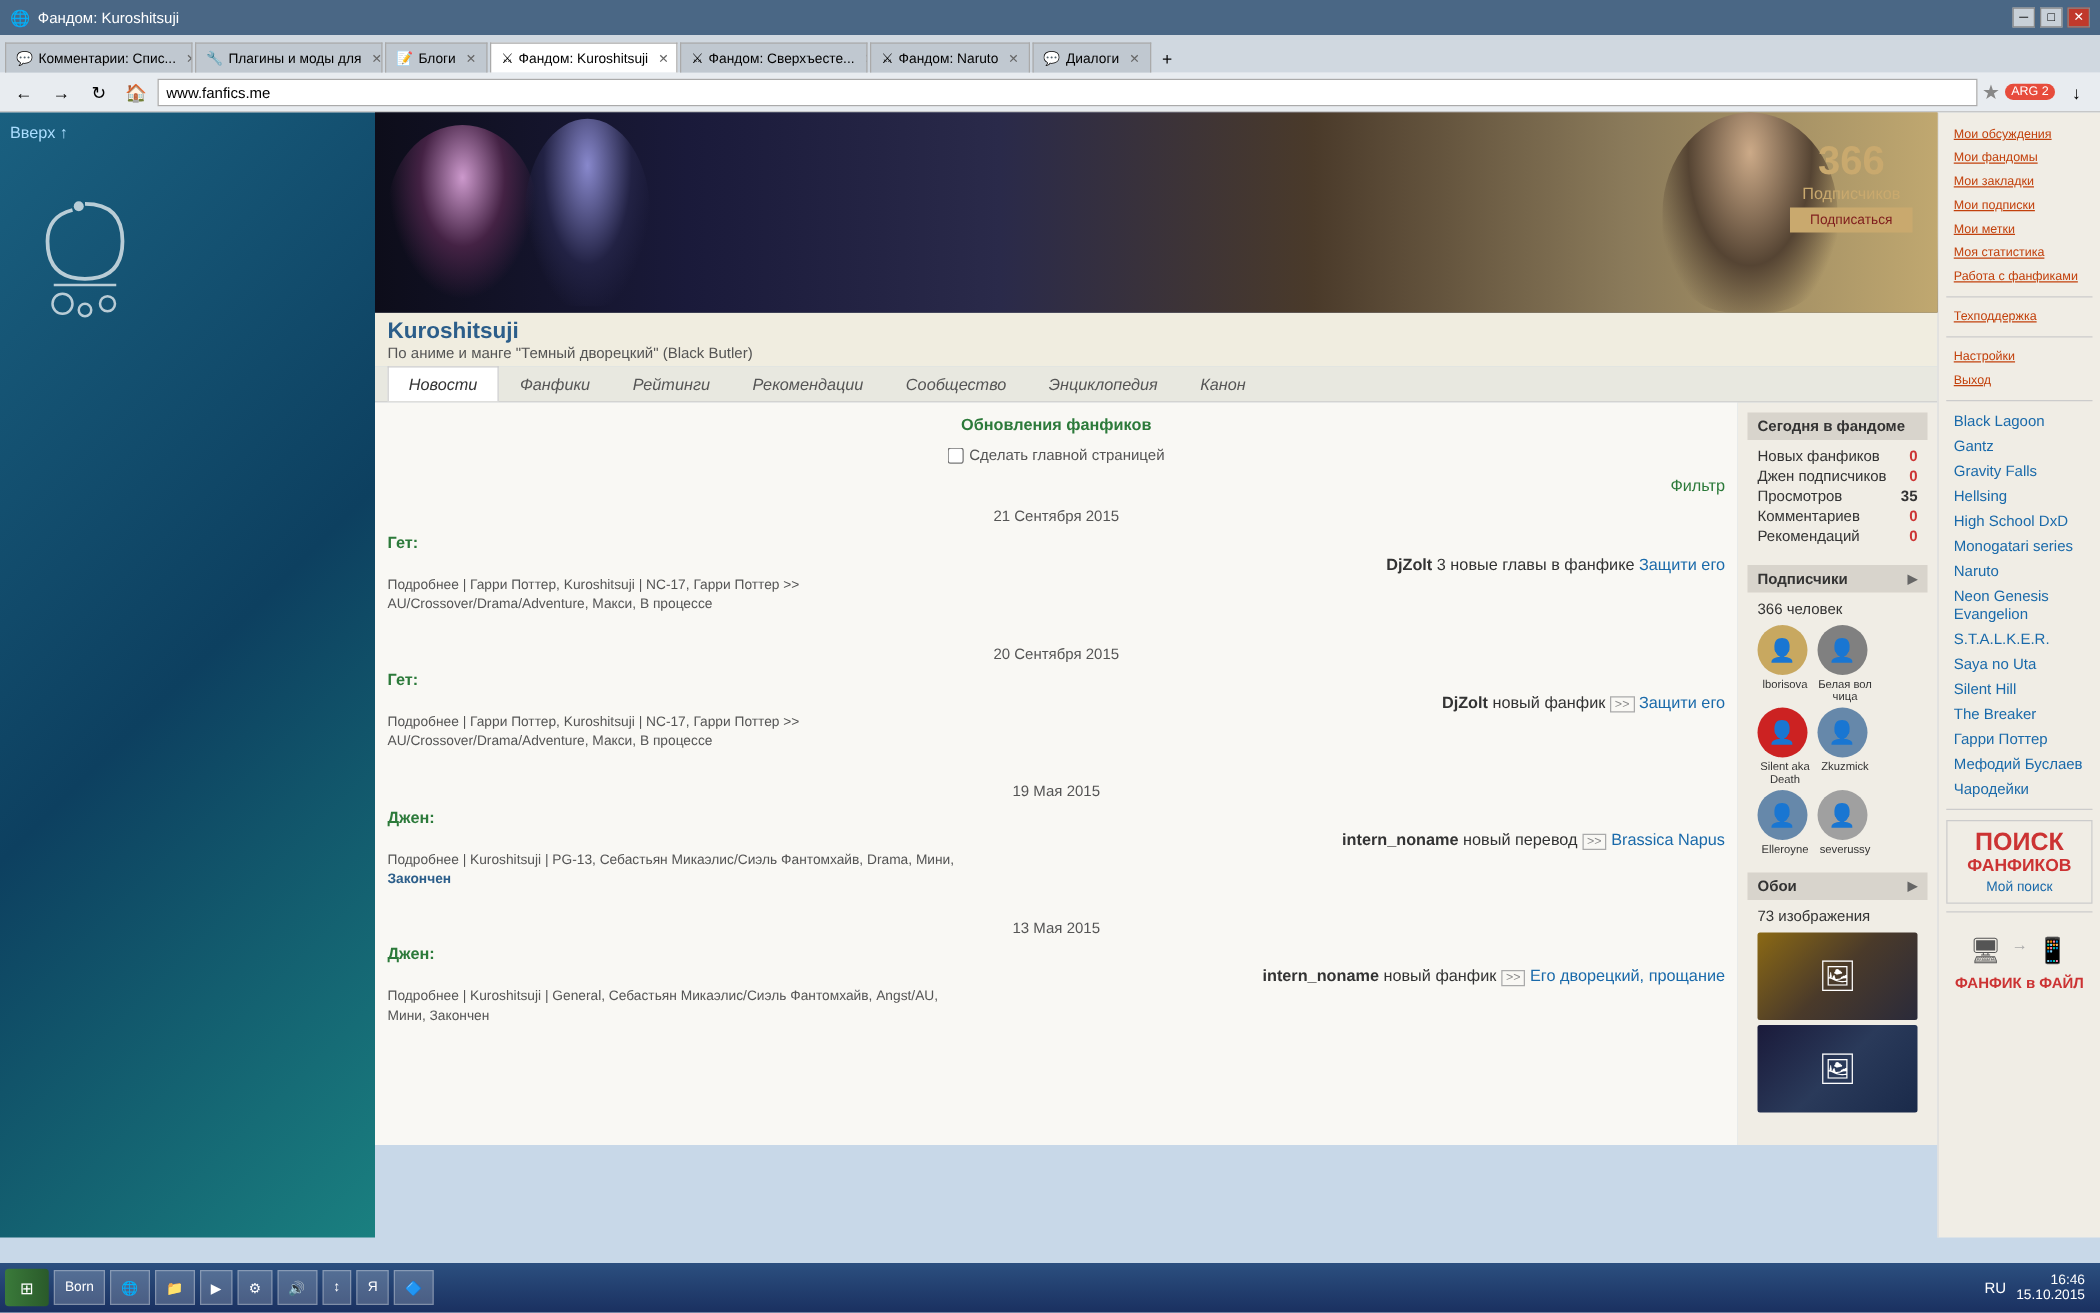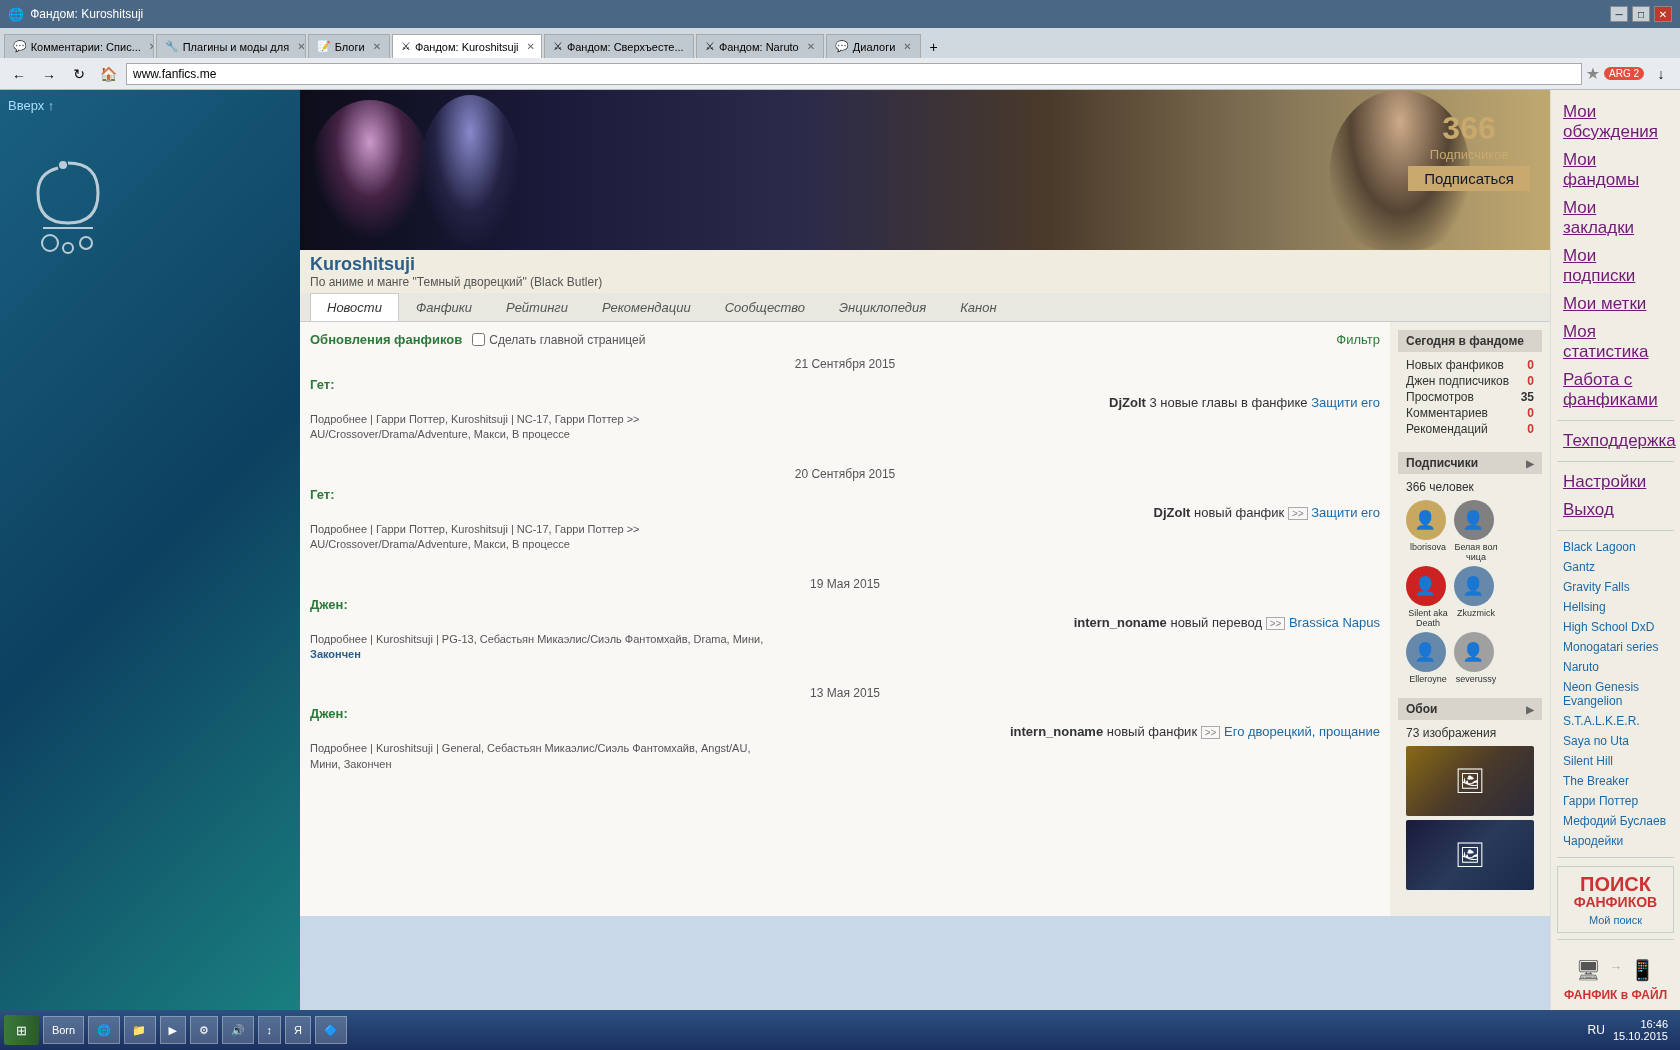--- a/index.html
+++ b/index.html
@@ -37,38 +37,38 @@
 
     
     .main-area { flex: 1; display: flex; flex-direction: column; }
 
     
     .hero-banner { width: 100%; height: 160px; background: linear-gradient(to right, #1a1a2e, #16213e, #3a3a5c, #8b7355, #c9a96e); position: relative; display: flex; align-items: flex-end; }
     .hero-overlay { position: absolute; inset: 0; background: linear-gradient(to bottom, transparent 60%, rgba(0,0,0,0.5) 100%); }
     .subscriber-box { position: absolute; right: 20px; top: 20px; text-align: center; }
     .sub-count { font-size: 32px; color: #c9a96e; font-weight: bold; }
     .sub-label { color: #c9a96e; font-size: 13px; }
-    .sub-btn { background: #c9a96e; color: #0f172a; border: none; padding: 4px 16px; cursor: pointer; font-size: 15px; margin-top: 4px; display: block; width: 100%; text-align: right; }
+    .sub-btn { background: #c9a96e; color: #7f1d1d; border: none; padding: 4px 16px; cursor: pointer; font-size: 11px; margin-top: 4px; display: block; width: 100%; text-align: right; }
     .fandom-title-bar { background: #f0ede0; padding: 4px 10px; }
     .fandom-name { font-size: 18px; color: #2c5e8a; font-weight: bold; }
     .fandom-desc { font-size: 12px; color: #555; }
 
     
     .content-tabs { background: #e8e8e0; display: flex; border-bottom: 1px solid #ccc; padding: 0 10px; }
     .content-tab { padding: 6px 16px; font-size: 13px; cursor: pointer; border: 1px solid transparent; border-bottom: none; font-style: italic; }
     .content-tab.active { background: white; border-color: #ccc; color: #333; }
     .content-tab.inactive { color: #555; }
 
     
     .content-body { display: flex; gap: 0; }
     .main-col { flex: 1; padding: 10px; background: #f9f8f4; }
     .right-col { width: 160px; min-width: 160px; background: #f0ede5; padding: 8px; }
 
     
-    .updates-header { display: flex; align-items: center; gap: 10px; margin-bottom: 4px; }
+    .updates-header { display: flex; align-items: center; gap: 10px; margin-bottom: 4px; flex-direction: column; }
     .updates-title { color: #2c7a3a; font-size: 13px; font-weight: bold; }
     .make-main-label { font-size: 12px; color: #555; display: flex; align-items: center; gap: 4px; }
     .filter-btn { margin-left: auto; color: #2c7a3a; font-size: 13px; cursor: pointer; }
     .date-heading { text-align: center; color: #555; font-size: 12px; margin: 10px 0 6px; }
     .update-item { margin-bottom: 16px; padding-bottom: 8px; }
     .update-genre { color: #2c7a3a; font-size: 13px; font-weight: bold; margin-bottom: 3px; }
     .update-title-line { font-size: 13px; color: #333; margin-bottom: 2px; text-align: right; }
     .update-title-link { color: #1a6aaa; text-decoration: none; }
     .update-author { color: #333; font-weight: bold; }
     .update-meta { font-size: 11px; color: #555; line-height: 1.4; }
@@ -85,21 +85,21 @@
     .subscriber-count { font-size: 12px; color: #333; margin-bottom: 6px; }
     .avatars-grid { display: flex; flex-wrap: wrap; gap: 4px; }
     .avatar-item { text-align: center; width: 44px; }
     .avatar-img { width: 40px; height: 40px; border-radius: 50%; background: #888; display: flex; align-items: center; justify-content: center; overflow: hidden; font-size: 18px; color: white; }
     .avatar-name { font-size: 9px; color: #333; margin-top: 2px; word-break: break-all; }
     .wallpaper-count { font-size: 12px; color: #333; margin-bottom: 6px; }
     .wallpaper-thumb { width: 100%; height: 70px; background: #555; margin-bottom: 4px; border-radius: 2px; }
 
     
     .far-right { width: 130px; min-width: 130px; background: #f0ede5; padding: 8px 6px; border-left: 1px solid #ddd; }
-    .menu-item { padding: 4px 6px; font-size: 17px; color: #701a75; cursor: pointer; display: block; }
+    .menu-item { padding: 4px 6px; font-size: 10px; color: #c2410c; cursor: pointer; display: block; }
     .menu-section { margin-bottom: 4px; }
     .menu-divider { border-top: 1px solid #ccc; margin: 6px 0; }
     .fandom-link { padding: 3px 6px; font-size: 12px; color: #1a6aaa; cursor: pointer; display: block; text-decoration: none; }
     .search-box { background: #f0ede5; border: 1px solid #ccc; padding: 6px; margin-top: 8px; text-align: center; }
     .search-title { font-size: 20px; font-weight: bold; color: #cc3333; line-height: 1.1; }
     .search-link { color: #1a6aaa; font-size: 11px; text-decoration: none; display: block; margin-top: 4px; }
     .device-icons { display: flex; justify-content: center; gap: 8px; margin: 6px 0; }
     .device-icon { font-size: 20px; color: #555; }
 
     

